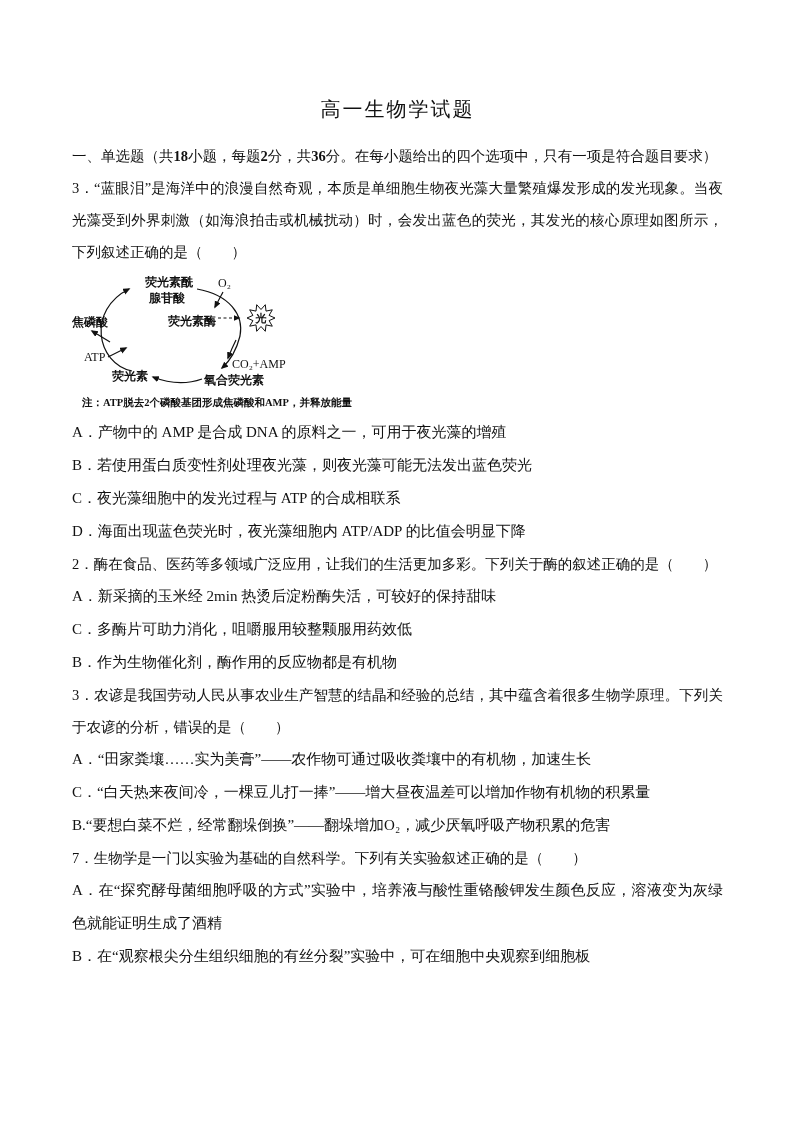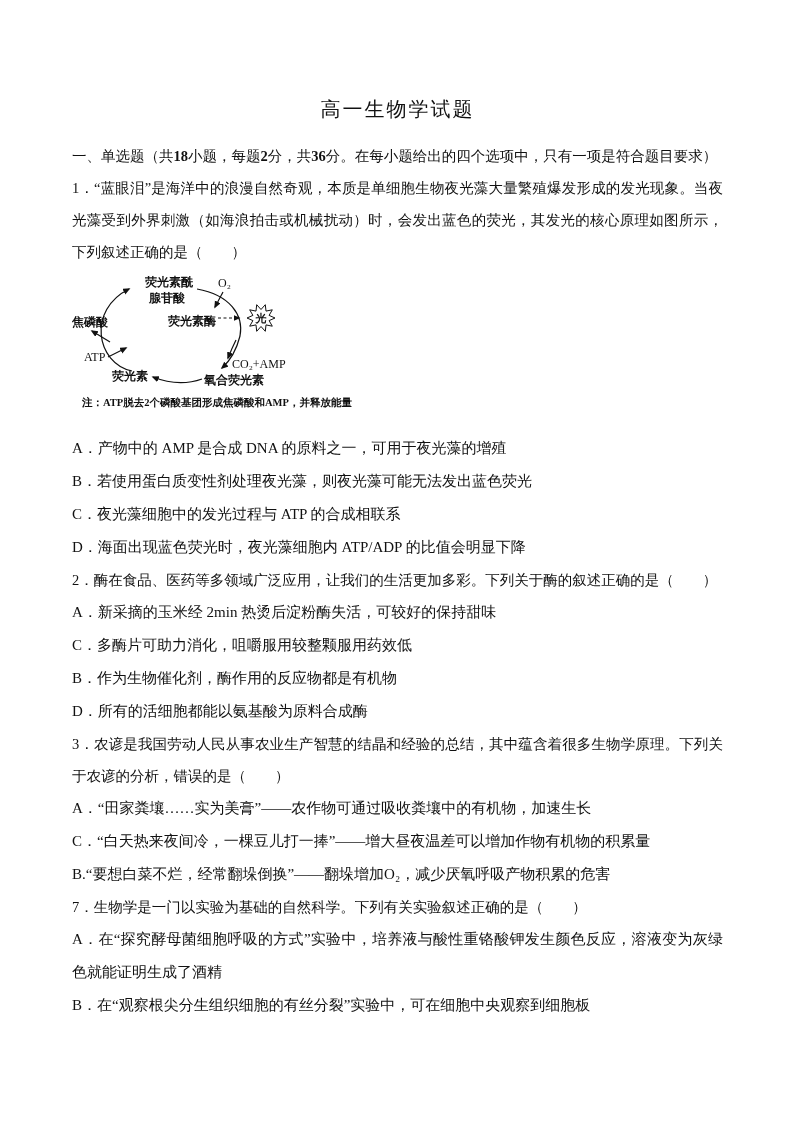--- a/index.html
+++ b/index.html
@@ -21,37 +21,37 @@
     font-size:14.5px; line-height:32px; text-align:justify;
   }
   .opt {
     font-size:15px; line-height:33px; text-align:justify;
   }
   .bnum { font-weight:bold; }
   .figure { display:block; }
   .fig-svg { display:block; margin:2px 0 0 0; }
   .fig-note {
     display:block; font-size:10.5px; font-weight:bold;
-    line-height:14px; margin:4px 0 22px 10px;
+    line-height:14px; margin:4px 0 6px 10px;
   }
   .fig-label { font-size:12px; font-weight:bold; fill:#111; font-family:inherit; }
   .fig-label-plain { font-size:12px; fill:#111; font-family:inherit; }
   .fig-light { font-size:11px; font-weight:bold; fill:#111; font-family:inherit; }
 </style>
 </head>
 <body>
 
 <div class="page">
 
   <h1 class="title">高一生物学试题</h1>
 
   <p class="para"><span>一、单选题（共</span><span class="bnum">18</span><span>小题，每题</span><span class="bnum">2</span><span>分，共</span><span class="bnum">36</span><span>分。在每小题给出的四个选项中，只有一项是符合题目要求）</span></p>
 
   <section>
-    <p class="para">1．“蓝眼泪”是海洋中的浪漫自然奇观，本质是单细胞生物夜光藻大量繁殖爆发形成的发光现象。当夜光藻受到外界刺激（如海浪拍击或机械扰动）时，会发出蓝色的荧光，其发光的核心原理如图所示，下列叙述正确的是（　　）</p>
+    <p class="para">3．“蓝眼泪”是海洋中的浪漫自然奇观，本质是单细胞生物夜光藻大量繁殖爆发形成的发光现象。当夜光藻受到外界刺激（如海浪拍击或机械扰动）时，会发出蓝色的荧光，其发光的核心原理如图所示，下列叙述正确的是（　　）</p>
 
     <figure class="figure">
       <svg class="fig-svg" width="300" height="122" viewBox="0 0 300 122" xmlns="http://www.w3.org/2000/svg">
         <defs>
           <marker id="arw" viewBox="0 0 8 8" markerWidth="7" markerHeight="7" refX="5.5" refY="3" orient="auto">
             <path d="M0,0 L7,3 L0,6 Z" fill="#111"></path>
           </marker>
         </defs>
 
         <path d="M60,101 C24,93 15,40 57,19" fill="none" stroke="#111" stroke-width="1.2" marker-end="url(#arw)"></path>
@@ -83,21 +83,20 @@
     <p class="opt">B．若使用蛋白质变性剂处理夜光藻，则夜光藻可能无法发出蓝色荧光</p>
     <p class="opt">C．夜光藻细胞中的发光过程与 ATP 的合成相联系</p>
     <p class="opt">D．海面出现蓝色荧光时，夜光藻细胞内 ATP/ADP 的比值会明显下降</p>
   </section>
 
   <section>
     <p class="para">2．酶在食品、医药等多领域广泛应用，让我们的生活更加多彩。下列关于酶的叙述正确的是（　　）</p>
     <p class="opt">A．新采摘的玉米经 2min 热烫后淀粉酶失活，可较好的保持甜味</p>
     <p class="opt">C．多酶片可助力消化，咀嚼服用较整颗服用药效低</p>
     <p class="opt">B．作为生物催化剂，酶作用的反应物都是有机物</p>
-    <p class="opt">D．所有的活细胞都能以氨基酸为原料合成酶</p>
   </section>
 
   <section>
     <p class="para">3．农谚是我国劳动人民从事农业生产智慧的结晶和经验的总结，其中蕴含着很多生物学原理。下列关于农谚的分析，错误的是（　　）</p>
     <p class="opt">A．“田家粪壤……实为美膏”——农作物可通过吸收粪壤中的有机物，加速生长</p>
     <p class="opt">C．“白天热来夜间冷，一棵豆儿打一捧”——增大昼夜温差可以增加作物有机物的积累量</p>
     <p class="opt">B.“要想白菜不烂，经常翻垛倒换”——翻垛增加O₂，减少厌氧呼吸产物积累的危害</p>
   </section>
 
   <section>

